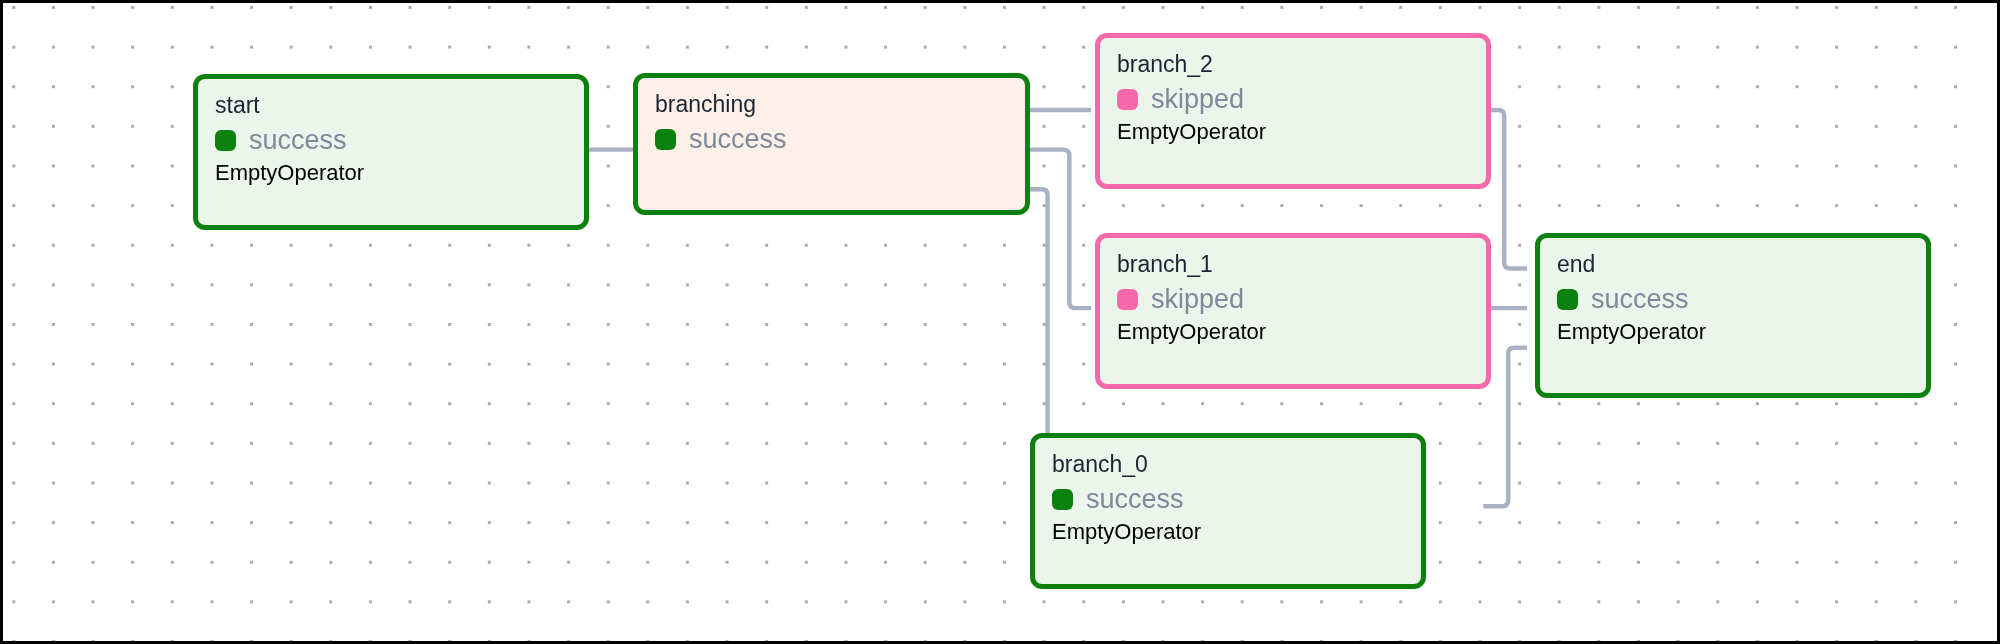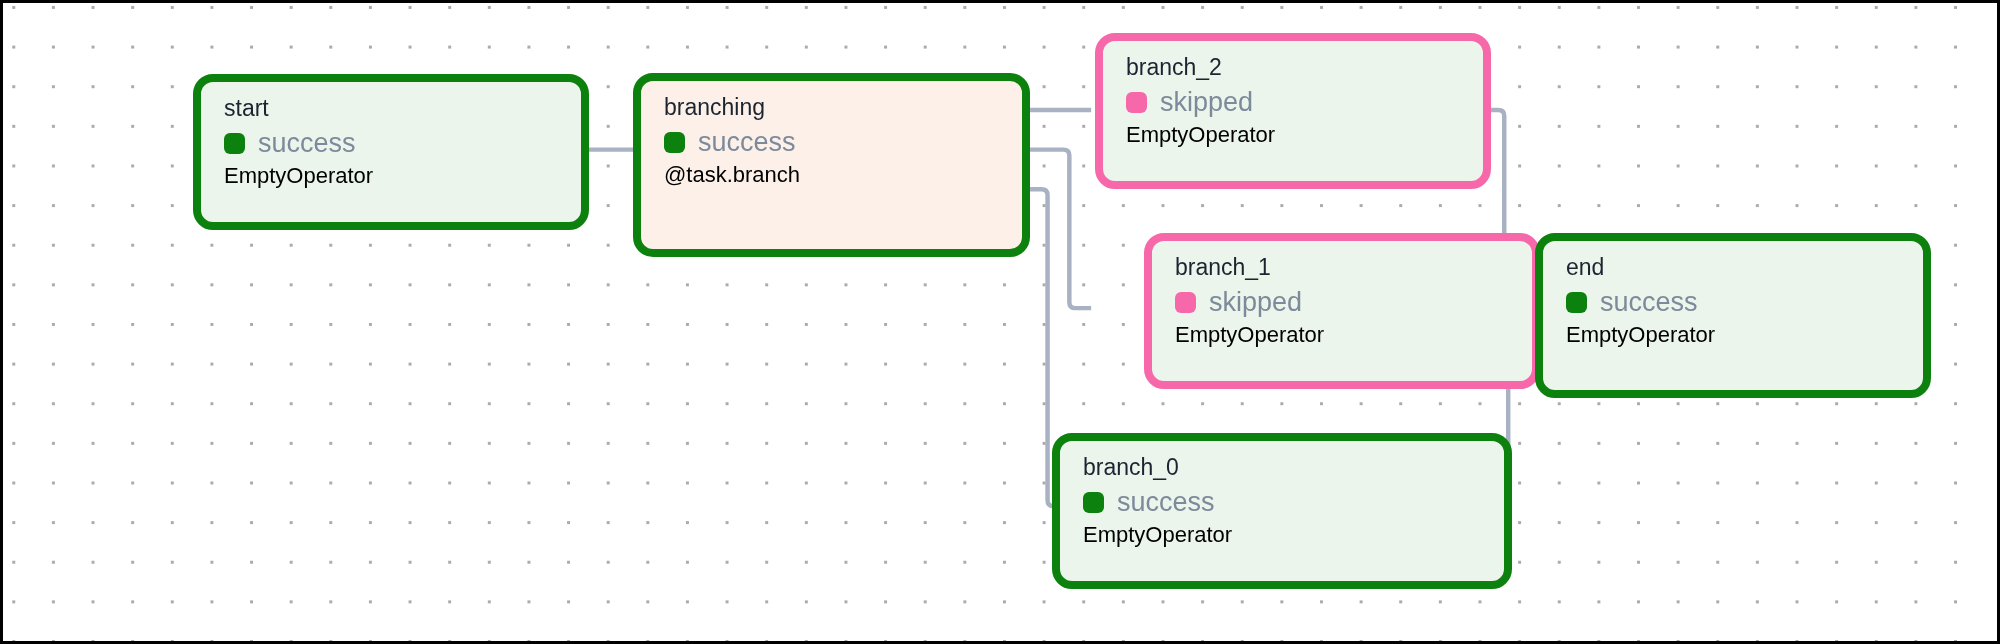--- a/index.html
+++ b/index.html
@@ -20,23 +20,23 @@
   .layer {
     position: absolute;
     left: 0;
     top: 0;
     width: 100%;
     height: 100%;
   }
   .node {
     position: absolute;
     box-sizing: border-box;
-    border: 8px solid #a21caf;
-    border-radius: 20px;
-    padding: 10px 23px;
+    border: 5px solid #a21caf;
+    border-radius: 12px;
+    padding: 10px 17px;
     cursor: pointer;
   }
   .node-title {
     font-size: 23px;
     font-weight: 500;
     line-height: 33px;
     color: #1b2430;
     white-space: nowrap;
   }
   .node-status {
@@ -91,48 +91,47 @@
 
   <div class="node" style="left: 190px; top: 71px; width: 396px; height: 156px; border-color: rgb(13, 129, 13); background: rgb(235, 245, 235);">
     <div class="node-title">start</div>
     <div class="node-status">
       <span class="status-dot" style="background: rgb(13, 129, 13);"></span>
       <span class="status-label">success</span>
     </div>
     <div class="node-operator">EmptyOperator</div>
   </div>
 
-  <div class="node" style="left: 630px; top: 70px; width: 397px; height: 184px; border-color: rgb(13, 129, 13); background: rgb(252, 240, 233);">
+  <div class="node" style="left: 630px; top: 70px; width: 397px; height: 142px; border-color: rgb(13, 129, 13); background: rgb(252, 240, 233);">
     <div class="node-title">branching</div>
     <div class="node-status">
       <span class="status-dot" style="background: rgb(13, 129, 13);"></span>
       <span class="status-label">success</span>
     </div>
-    <div class="node-operator">@task.branch</div>
   </div>
 
   <div class="node" style="left: 1092px; top: 30px; width: 396px; height: 156px; border-color: rgb(247, 104, 171); background: rgb(235, 245, 235);">
     <div class="node-title">branch_2</div>
     <div class="node-status">
       <span class="status-dot" style="background: rgb(247, 104, 171);"></span>
       <span class="status-label">skipped</span>
     </div>
     <div class="node-operator">EmptyOperator</div>
   </div>
 
-  <div class="node" style="left: 1141px; top: 230px; width: 396px; height: 156px; border-color: rgb(247, 104, 171); background: rgb(235, 245, 235);">
+  <div class="node" style="left: 1092px; top: 230px; width: 396px; height: 156px; border-color: rgb(247, 104, 171); background: rgb(235, 245, 235);">
     <div class="node-title">branch_1</div>
     <div class="node-status">
       <span class="status-dot" style="background: rgb(247, 104, 171);"></span>
       <span class="status-label">skipped</span>
     </div>
     <div class="node-operator">EmptyOperator</div>
   </div>
 
-  <div class="node" style="left: 1049px; top: 430px; width: 460px; height: 156px; border-color: rgb(13, 129, 13); background: rgb(235, 245, 235);">
+  <div class="node" style="left: 1027px; top: 430px; width: 396px; height: 156px; border-color: rgb(13, 129, 13); background: rgb(235, 245, 235);">
     <div class="node-title">branch_0</div>
     <div class="node-status">
       <span class="status-dot" style="background: rgb(13, 129, 13);"></span>
       <span class="status-label">success</span>
     </div>
     <div class="node-operator">EmptyOperator</div>
   </div>
 
   <div class="node" style="left: 1532px; top: 230px; width: 396px; height: 165px; border-color: rgb(13, 129, 13); background: rgb(235, 245, 235);">
     <div class="node-title">end</div>

